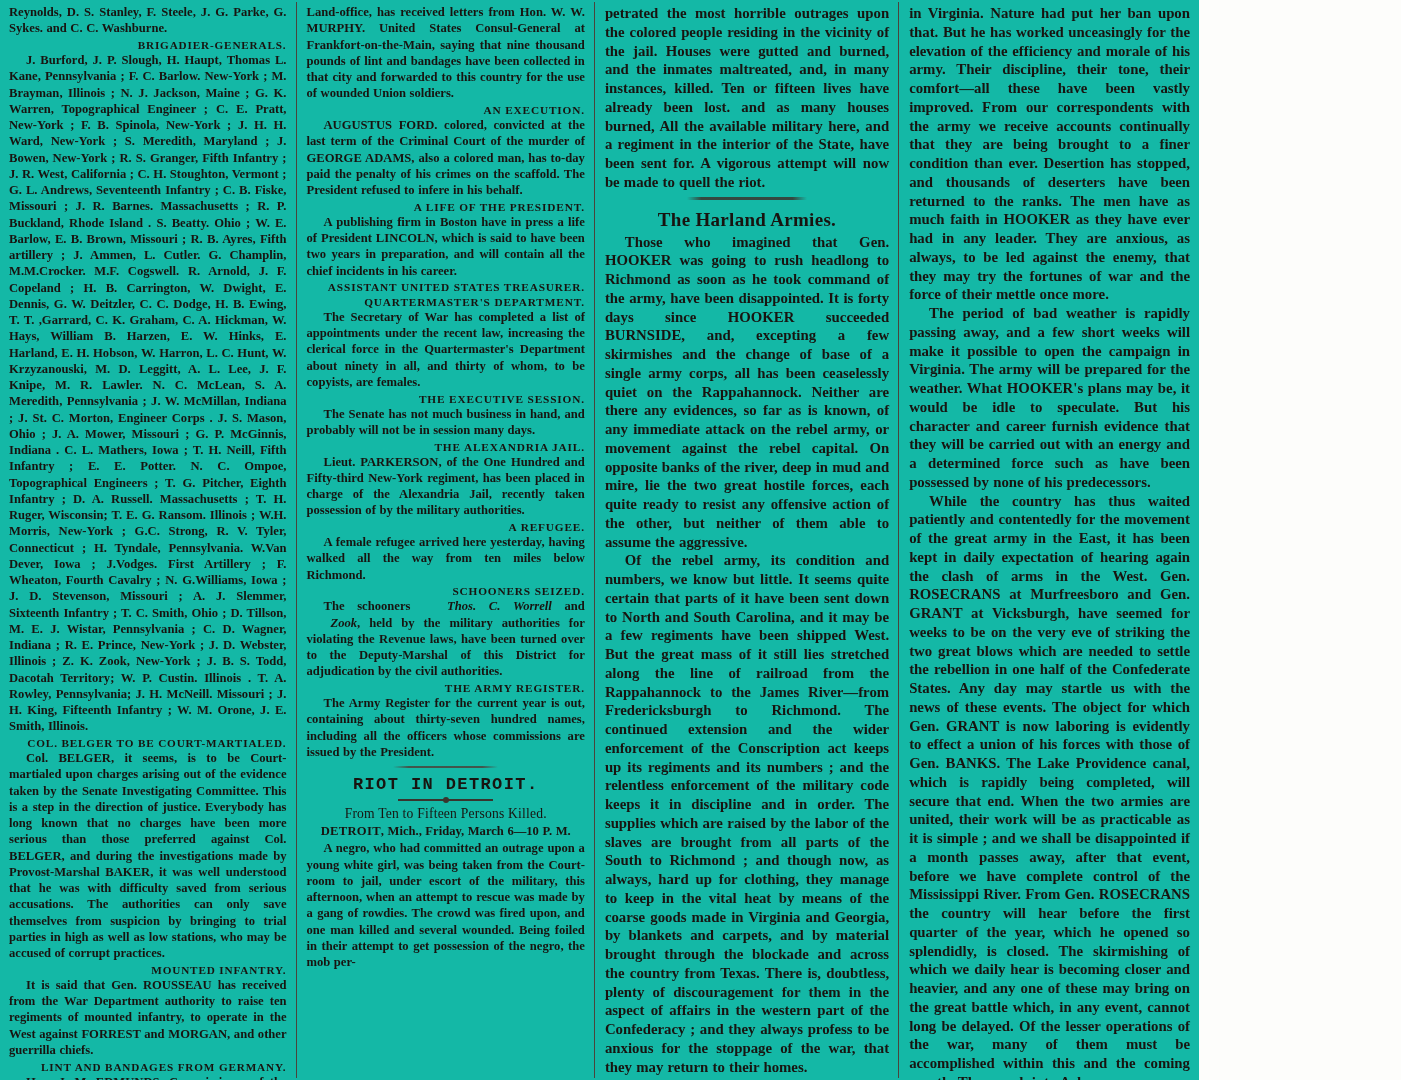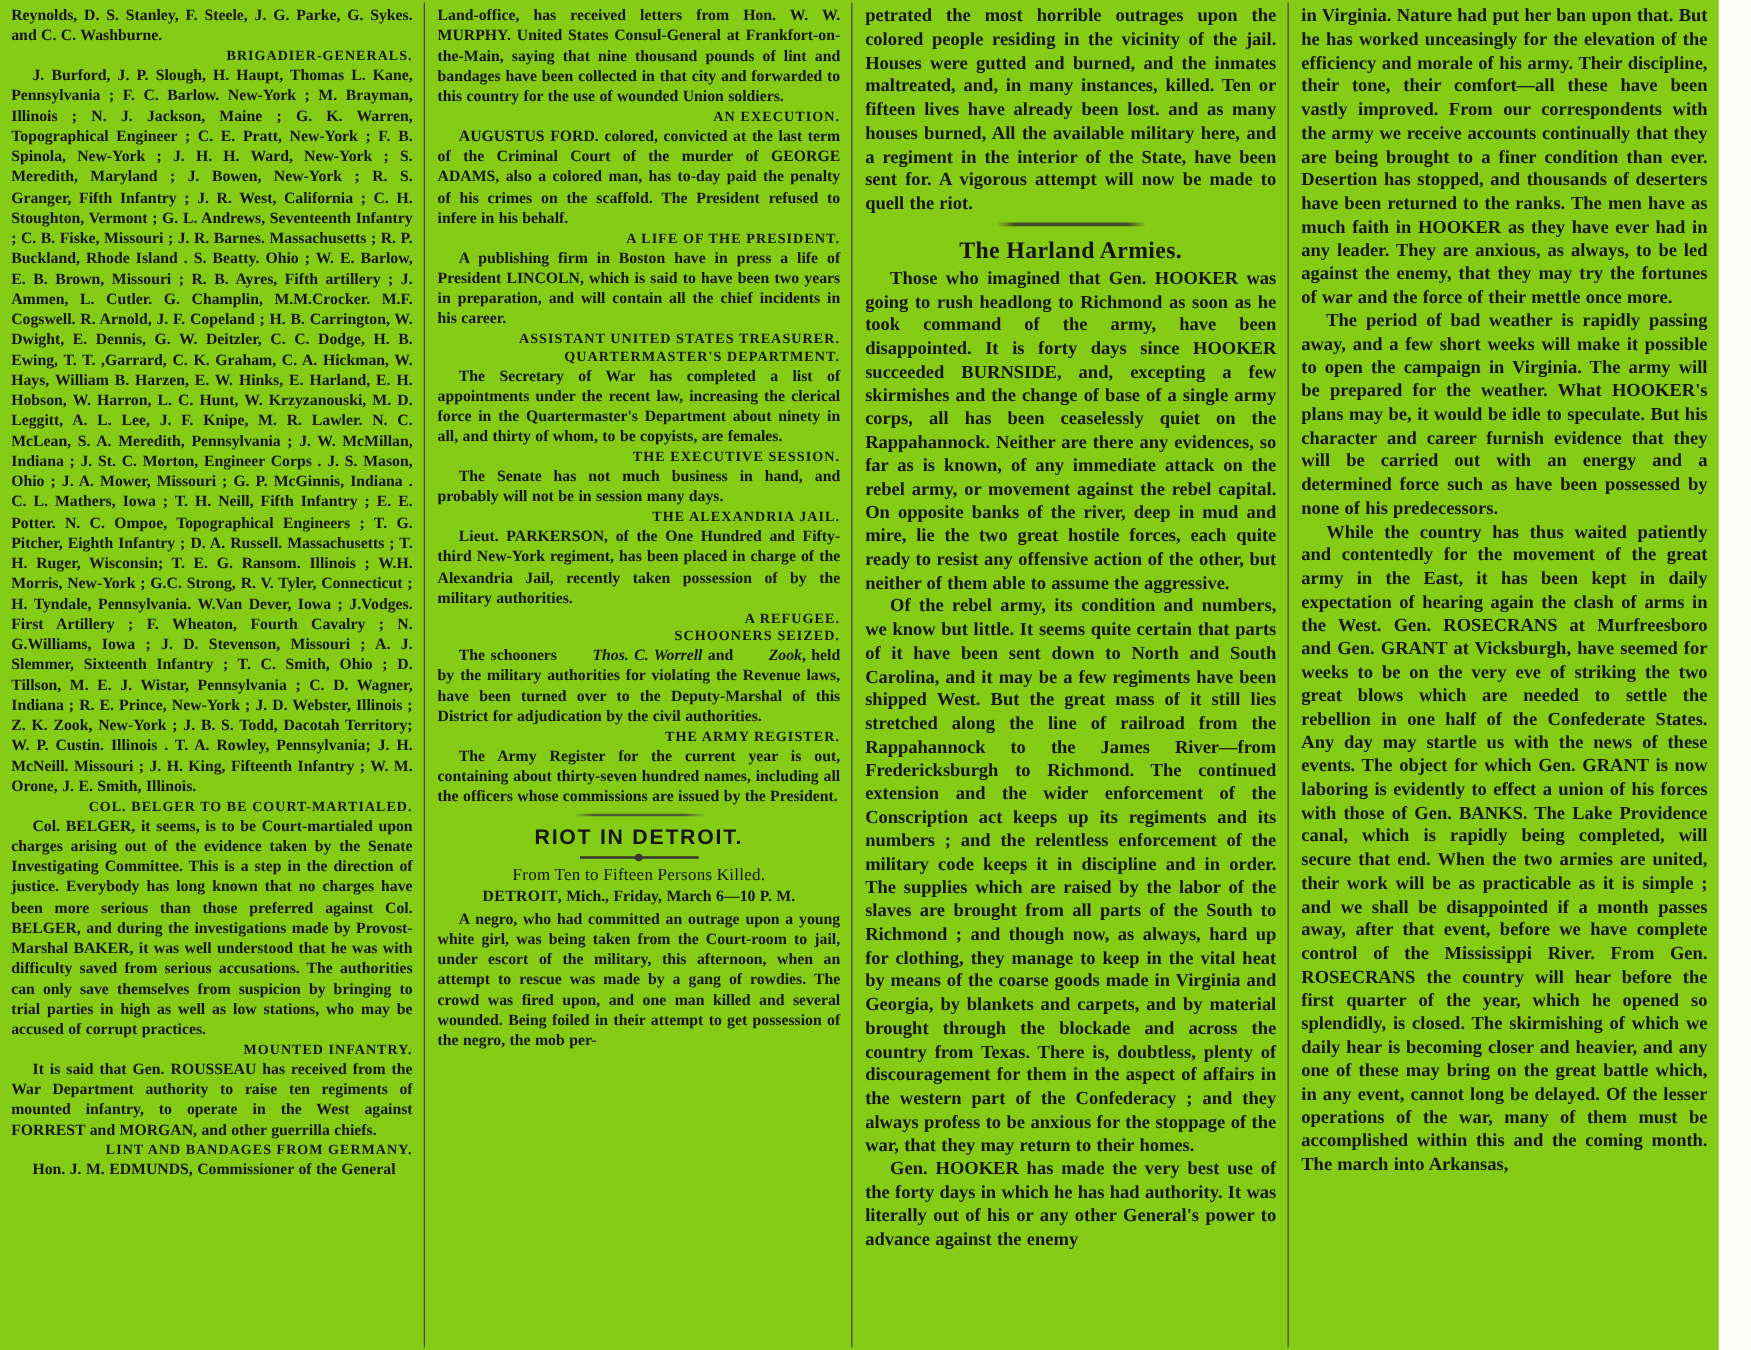--- a/index.html
+++ b/index.html
@@ -5,22 +5,22 @@
   html,body{margin:0;padding:0;}
   body{
     width:1401px;height:1080px;
     background:#fdfdfb;
     font-family:"Liberation Serif","DejaVu Serif",serif;
     color:#181410;
     overflow:hidden;
   }
   #page{
     position:relative;
-    width:1375px;height:1080px;
-    background:#84cc16;
+    width:1199px;height:1080px;
+    background:#14b8a6;
     display:flex;
     box-sizing:border-box;
   }
   .col{
     position:relative;
     box-sizing:border-box;
     padding:4px 9px 0 9px;
     overflow:hidden;
   }
   .col-1{width:347px;}
@@ -65,21 +65,21 @@
     font-family:"Liberation Serif","DejaVu Serif",serif;
   }
   .col-1 h3.sub{font-size:11.2px;}
   h2.head{
     margin:7px 0 2px 0;
     text-align:center;
     font-weight:700;
     font-size:17px;
     letter-spacing:1.4px;
     text-transform:uppercase;
-    font-family:Liberation Sans, sans-serif;
+    font-family:Liberation Mono, monospace;
   }
   h2.title{
     margin:9px 0 2px 0;
     text-align:center;
     font-weight:700;
     font-size:19px;
     letter-spacing:0.3px;
     font-family:"Liberation Serif","DejaVu Serif",serif;
   }
   h3.deck{
@@ -148,20 +148,21 @@
     <h3 class="sub">A LIFE OF THE PRESIDENT.</h3>
     <p class="indent">A publishing firm in Boston have in press a life of President LINCOLN, which is said to have been two years in preparation, and will contain all the chief incidents in his career.</p>
     <h3 class="sub">ASSISTANT UNITED STATES TREASURER.</h3>
     <h3 class="sub">QUARTERMASTER'S DEPARTMENT.</h3>
     <p class="indent">The Secretary of War has completed a list of appointments under the recent law, increasing the clerical force in the Quartermaster's Department about ninety in all, and thirty of whom, to be copyists, are females.</p>
     <h3 class="sub">THE EXECUTIVE SESSION.</h3>
     <p class="indent">The Senate has not much business in hand, and probably will not be in session many days.</p>
     <h3 class="sub">THE ALEXANDRIA JAIL.</h3>
     <p class="indent">Lieut. PARKERSON, of the One Hundred and Fifty-third New-York regiment, has been placed in charge of the Alexandria Jail, recently taken possession of by the military authorities.</p>
     <h3 class="sub">A REFUGEE.</h3>
+    <p class="indent">A female refugee arrived here yesterday, having walked all the way from ten miles below Richmond.</p>
     <h3 class="sub">SCHOONERS SEIZED.</h3>
     <p class="indent"><span>The schooners </span><span class="it">Thos. C. Worrell</span><span> and </span><span class="it">Zook</span><span>, held by the military authorities for violating the Revenue laws, have been turned over to the Deputy-Marshal of this District for adjudication by the civil authorities.</span></p>
     <h3 class="sub">THE ARMY REGISTER.</h3>
     <p class="indent">The Army Register for the current year is out, containing about thirty-seven hundred names, including all the officers whose commissions are issued by the President.</p>
 
     <div class="dash-rule thin"></div>
     <h2 class="head">RIOT IN DETROIT.</h2>
     <div class="orn-rule"></div>
     <h3 class="deck">From Ten to Fifteen Persons Killed.</h3>
     <p class="dateline"><span class="sc">DETROIT</span><span>, Mich., Friday, March 6—10 P. M.</span></p>

